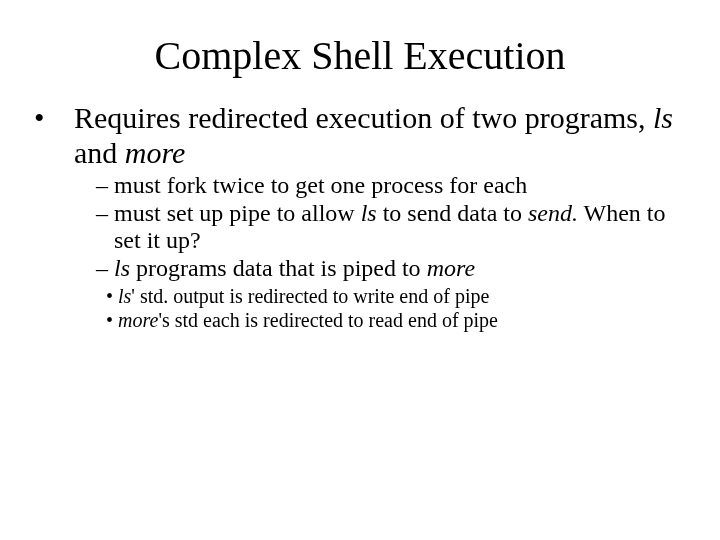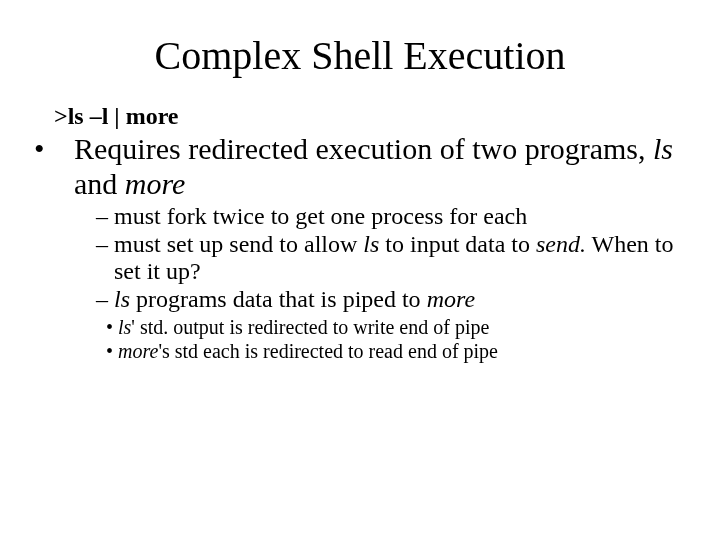--- a/index.html
+++ b/index.html
@@ -71,30 +71,29 @@
     font-style: italic;
   }
 </style>
 </head>
 <body>
 
 <div class="slide">
 
   <div class="title">Complex Shell Execution</div>
 
-  <div class="command">&gt;ls –l | more</div>
 
   <div class="bullet-lvl1">
     <span class="dot">•</span><span>Requires redirected execution of two programs, </span><span class="italic">ls</span><span> and </span><span class="italic">more</span>
   </div>
 
   <div class="sub-list">
     <div class="item">– must fork twice to get one process for each</div>
     <div class="item">
-      <span>– must set up send to allow </span><span class="italic">ls</span><span> to input data to </span><span class="italic">send.</span><span> When to set it up?</span>
+      <span>– must set up pipe to allow </span><span class="italic">ls</span><span> to send data to </span><span class="italic">send.</span><span> When to set it up?</span>
     </div>
     <div class="item">
       <span>– </span><span class="italic">ls</span><span> programs data that is piped to </span><span class="italic">more</span>
     </div>
   </div>
 
   <div class="sub-sub-list">
     <div class="item">
       <span>• </span><span class="italic">ls</span><span>' std. output is redirected to write end of pipe</span>
     </div>

